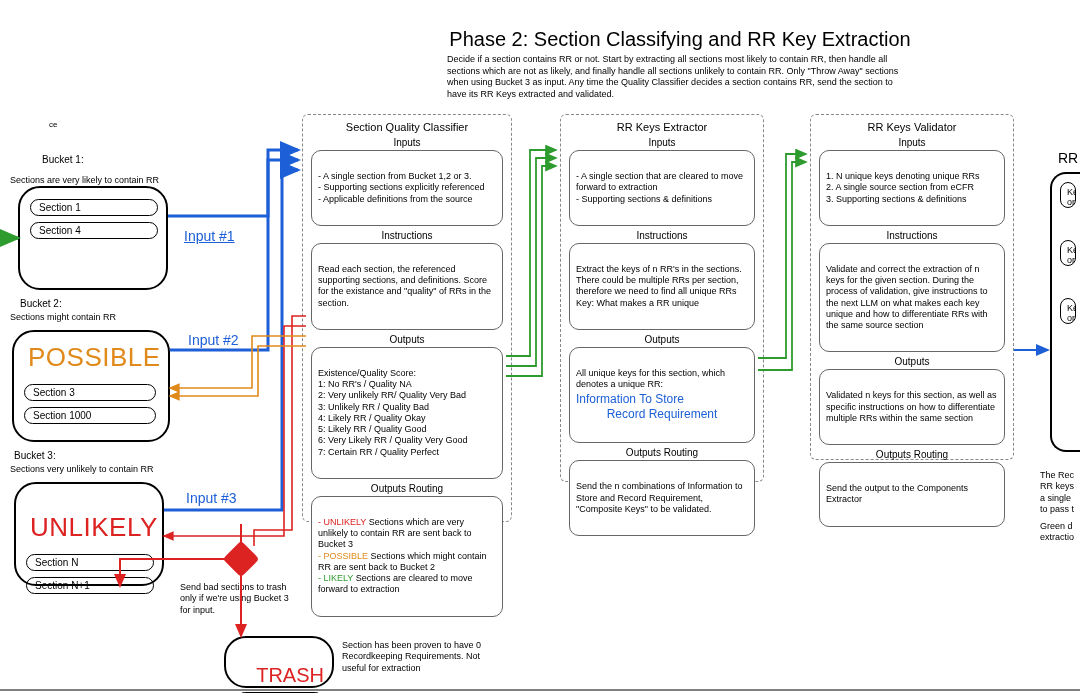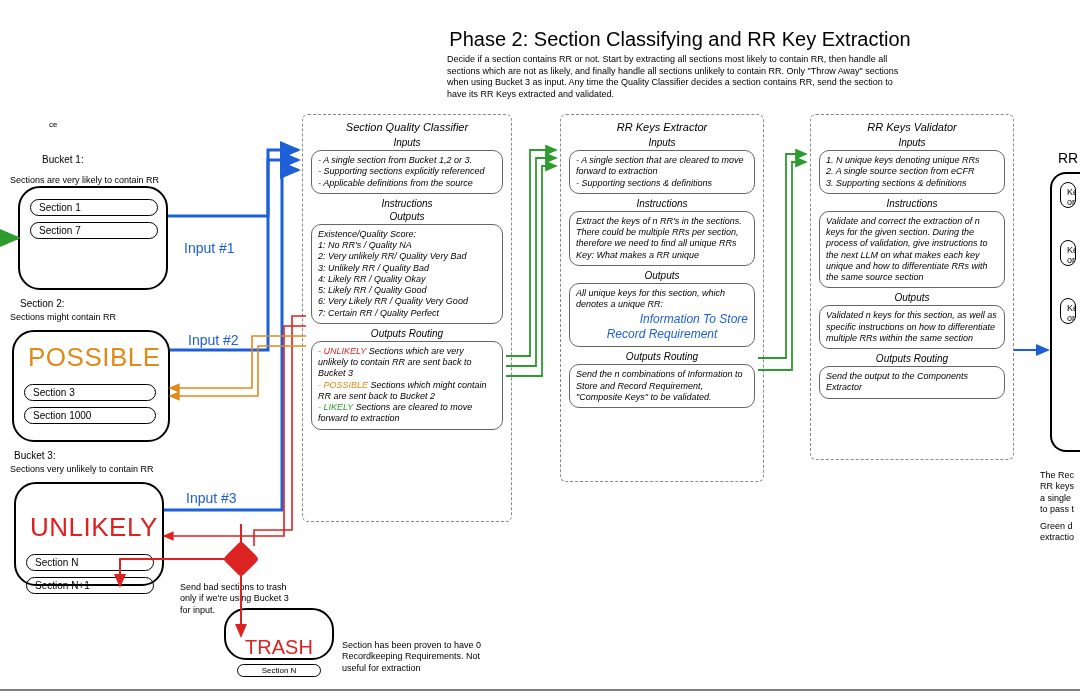--- a/index.html
+++ b/index.html
@@ -26,36 +26,35 @@
     font-size: 9px;
     line-height: 1.3;
   }
   .small { font-size: 9px; line-height: 1.25; }
   .tiny { font-size: 8px; padding-left: 44px; }
   .panel {
     border: 1.5px dashed #888;
     border-radius: 6px;
     box-sizing: border-box;
     padding: 4px 6px;
-    font-style: italic;
   }
   .panel-title {
     text-align: center;
     font-size: 11px;
     margin: 2px 0 4px 0;
   }
   .subhead {
     text-align: center;
     font-size: 10px;
     margin: 2px 0;
   }
   .block {
     border: 1px solid #666;
     border-radius: 10px;
-    padding: 4px 6px;
+    padding: 20px 6px;
     margin: 2px 2px 4px 2px;
     background: #fff;
     box-sizing: border-box;
   }
   .bucket-label { font-size: 10px; }
   .bucket-box {
     border: 2.5px solid #000;
     border-radius: 22px;
     box-sizing: border-box;
     padding: 8px 8px 6px 8px;
@@ -121,61 +120,62 @@
 
   <div class="abs title" style="left:430px; top:28px; width:500px;">Phase 2: Section Classifying and RR Key Extraction</div>
   <div class="abs description" style="left:447px; top:54px; width:460px;">Decide if a section contains RR or not. Start by extracting all sections most likely to contain RR, then handle all sections which are not as likely, and finally handle all sections unlikely to contain RR. Only "Throw Away" sections when using Bucket 3 as input. Any time the Quality Classifier decides a section contains RR, send the section to have its RR Keys extracted and validated.</div>
 
   <div class="abs tiny" style="left:5px; top:120px;">ce</div>
 
   <div class="abs bucket-label" style="left:42px; top:154px;">Bucket 1:</div>
   <div class="abs small" style="left:10px; top:175px; width:170px;">Sections are very likely to contain RR</div>
   <div class="abs bucket-box" style="left:18px; top:186px; width:150px; height:104px;">
     <div class="section-pill" style="width:110px;">Section 1</div>
-    <div class="section-pill" style="width:110px;">Section 7</div>
-  </div>
-
-  <div class="abs bucket-label" style="left:20px; top:298px;">Section 2:</div>
+    <div class="section-pill" style="width:110px;">Section 4</div>
+  </div>
+
+  <div class="abs bucket-label" style="left:20px; top:298px;">Bucket 2:</div>
   <div class="abs small" style="left:10px; top:312px; width:170px;">Sections might contain RR</div>
   <div class="abs bucket-box" style="left:12px; top:330px; width:158px; height:112px;">
     <div class="bucket-title orange">POSSIBLE</div>
     <div class="section-pill" style="width:114px;">Section 3</div>
     <div class="section-pill" style="width:114px;">Section 1000</div>
   </div>
 
   <div class="abs bucket-label" style="left:14px; top:450px;text-align:center;">Bucket 3:</div>
   <div class="abs small" style="left:10px; top:464px; width:190px;">Sections very unlikely to contain RR</div>
   <div class="abs bucket-box" style="left:14px; top:482px; width:150px; height:104px;">
     <div class="bucket-title red">UNLIKELY</div>
     <div class="section-pill" style="width:110px;">Section N</div>
     <div class="section-pill" style="width:110px;">Section N+1</div>
   </div>
 
-  <div class="abs input-lbl" style="left:184px; top:240px;">Input #1</div>
+  <div class="abs input-lbl" style="left:184px; top:228px;text-decoration:underline;">Input #1</div>
   <div class="abs input-lbl" style="left:188px; top:332px;">Input #2</div>
   <div class="abs input-lbl" style="left:186px; top:490px;">Input #3</div>
 
   <div class="abs" style="left:228px; top:546px;">
       <div class="diamond"></div>
     </div>
   <div class="abs small" style="left:180px; top:582px; width:110px;">Send bad sections to trash only if we're using Bucket 3 for input.</div>
 
-  <div class="abs trash-box" style="left:224px; top:608px; width:110px; height:52px;">
+  <div class="abs trash-box" style="left:224px; top:636px; width:110px; height:52px;text-align:right;">
     <div class="red" style="font-size:20px; font-weight:500;">TRASH</div>
     <div class="section-pill" style="width:70px; font-size:8px; padding:1px 6px;">Section N</div>
   </div>
   <div class="abs small" style="left:342px; top:640px; width:140px;">Section has been proven to have 0 Recordkeeping Requirements. Not useful for extraction</div>
 
   <div class="abs panel" style="left:302px; top:114px; width:210px; height:408px;">
     <div class="panel-title">Section Quality Classifier</div>
     <div class="subhead">Inputs</div>
     <div class="block small" style="white-space:pre-line;">- A single section from Bucket 1,2 or 3.
 - Supporting sections explicitly referenced
 - Applicable definitions from the source</div>
     <div class="subhead">Instructions</div>
+    <div class="block small">Read each section, the referenced supporting sections, and definitions. Score for the existance and "quality" of RRs in the section.</div>
     <div class="subhead">Outputs</div>
     <div class="block small">
       <div>Existence/Quality Score:</div>
       <div>1: No RR's / Quality NA</div>
       <div>2: Very unlikely RR/ Quality Very Bad</div>
       <div>3: Unlikely RR / Quality Bad</div>
       <div>4: Likely RR / Quality Okay</div>
       <div>5: Likely RR / Quality Good</div>
       <div>6: Very Likely RR / Quality Very Good</div>
       <div>7: Certain RR / Quality Perfect</div>
@@ -192,21 +192,21 @@
     <div class="panel-title">RR Keys Extractor</div>
     <div class="subhead">Inputs</div>
     <div class="block small" style="white-space:pre-line;">- A single section that are cleared to move forward to extraction
 - Supporting sections &amp; definitions</div>
     <div class="subhead">Instructions</div>
     <div class="block small" style="white-space:pre-line;">Extract the keys of n RR's in the sections. There could be multiple RRs per section, therefore we need to find all unique RRs
 Key: What makes a RR unique</div>
     <div class="subhead">Outputs</div>
     <div class="block small">
       <div>All unique keys for this section, which denotes a unique RR:</div>
-      <div class="blue" style="text-align:right; font-size:12px; margin-top:2px;">Information To Store</div>
+      <div class="blue" style="text-align:left; font-size:12px; margin-top:2px;">Information To Store</div>
       <div class="blue" style="text-align:center; font-size:12px;">Record Requirement</div>
     </div>
     <div class="subhead">Outputs Routing</div>
     <div class="block small">Send the n combinations of Information to Store and Record Requirement, "Composite Keys" to be validated.</div>
   </div>
 
   <div class="abs panel" style="left:810px; top:114px; width:204px; height:346px;">
     <div class="panel-title">RR Keys Validator</div>
     <div class="subhead">Inputs</div>
     <div class="block small" style="white-space:pre-line;">1. N unique keys denoting unique RRs

